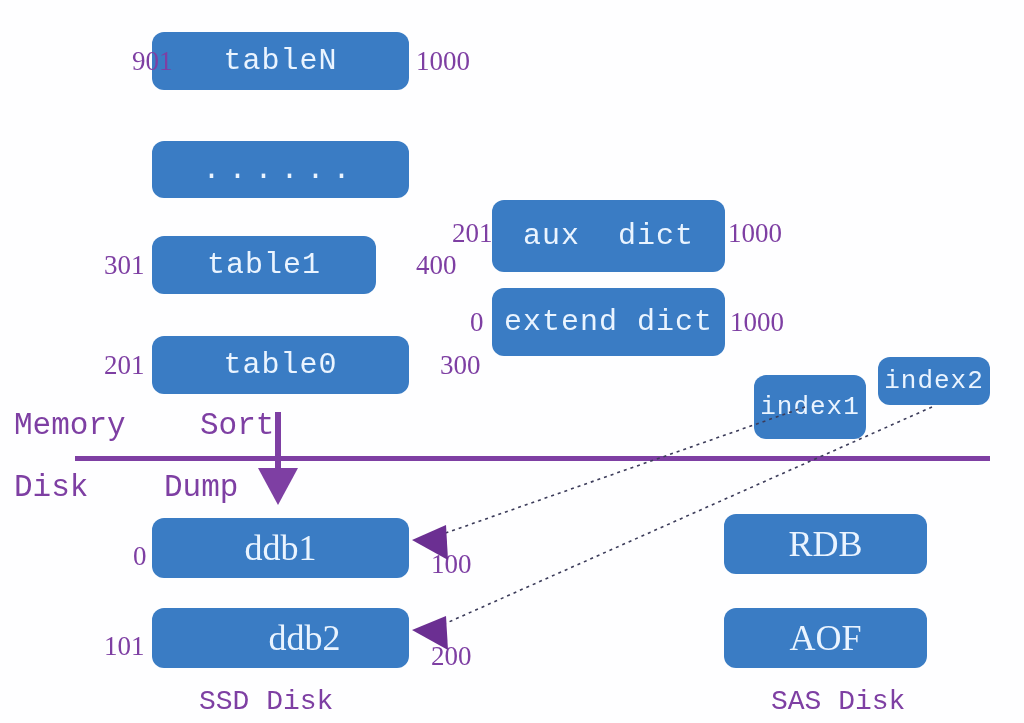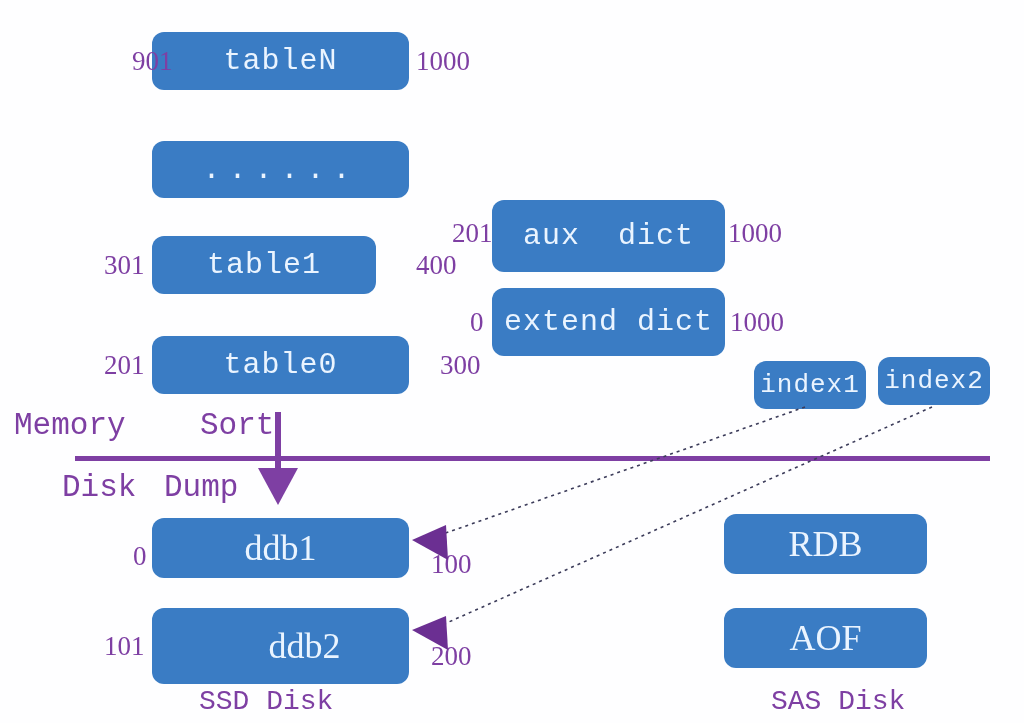--- a/index.html
+++ b/index.html
@@ -105,36 +105,36 @@
 
   <div class="box" style="left:492px; top:200px; width:233px; height:72px;">aux  dict</div>
   <div class="lbl" style="left:452px; top:220px;">201</div>
   <div class="lbl" style="left:728px; top:220px;">1000</div>
 
   <div class="box" style="left:492px; top:288px; width:233px; height:68px;">extend dict</div>
   <div class="lbl" style="left:470px; top:309px;">0</div>
   <div class="lbl" style="left:730px; top:309px;">1000</div>
 
 
-  <div class="box small" style="left:754px; top:361px; width:112px; height:48px;">index1</div>
+  <div class="box small" style="left:754px; top:375px; width:112px; height:64px;">index1</div>
   <div class="box small" style="left:878px; top:357px; width:112px; height:48px;">index2</div>
 
   <div class="lbl mono big" style="left:14px; top:410px;">Memory</div>
   <div class="lbl mono big" style="left:164px; top:410px;margin-left:36px;">Sort</div>
 
   <div class="divider" style="left:75px; top:456px; width:915px;"></div>
 
-  <div class="lbl mono big" style="left:14px; top:472px;margin-left:48px;">Disk</div>
+  <div class="lbl mono big" style="left:14px; top:472px;">Disk</div>
   <div class="lbl mono big" style="left:164px; top:472px;">Dump</div>
 
   <div class="box serif" style="left:152px; top:518px; width:257px; height:60px;">ddb1</div>
   <div class="lbl" style="left:133px; top:543px;">0</div>
   <div class="lbl" style="left:431px; top:551px;">100</div>
 
-  <div class="box serif" style="left:152px; top:608px; width:257px; height:76px;padding-left:48px;">ddb2</div>
+  <div class="box serif" style="left:152px; top:608px; width:257px; height:60px;padding-left:48px;">ddb2</div>
   <div class="lbl" style="left:104px; top:633px;">101</div>
   <div class="lbl" style="left:431px; top:643px;">200</div>
 
   <div class="lbl mono" style="left:199px; top:688px;">SSD Disk</div>
 
   <div class="box serif" style="left:724px; top:514px; width:203px; height:60px;">RDB</div>
   <div class="box serif" style="left:724px; top:608px; width:203px; height:60px;">AOF</div>
 
   <div class="lbl mono" style="left:771px; top:688px;">SAS Disk</div>
 

